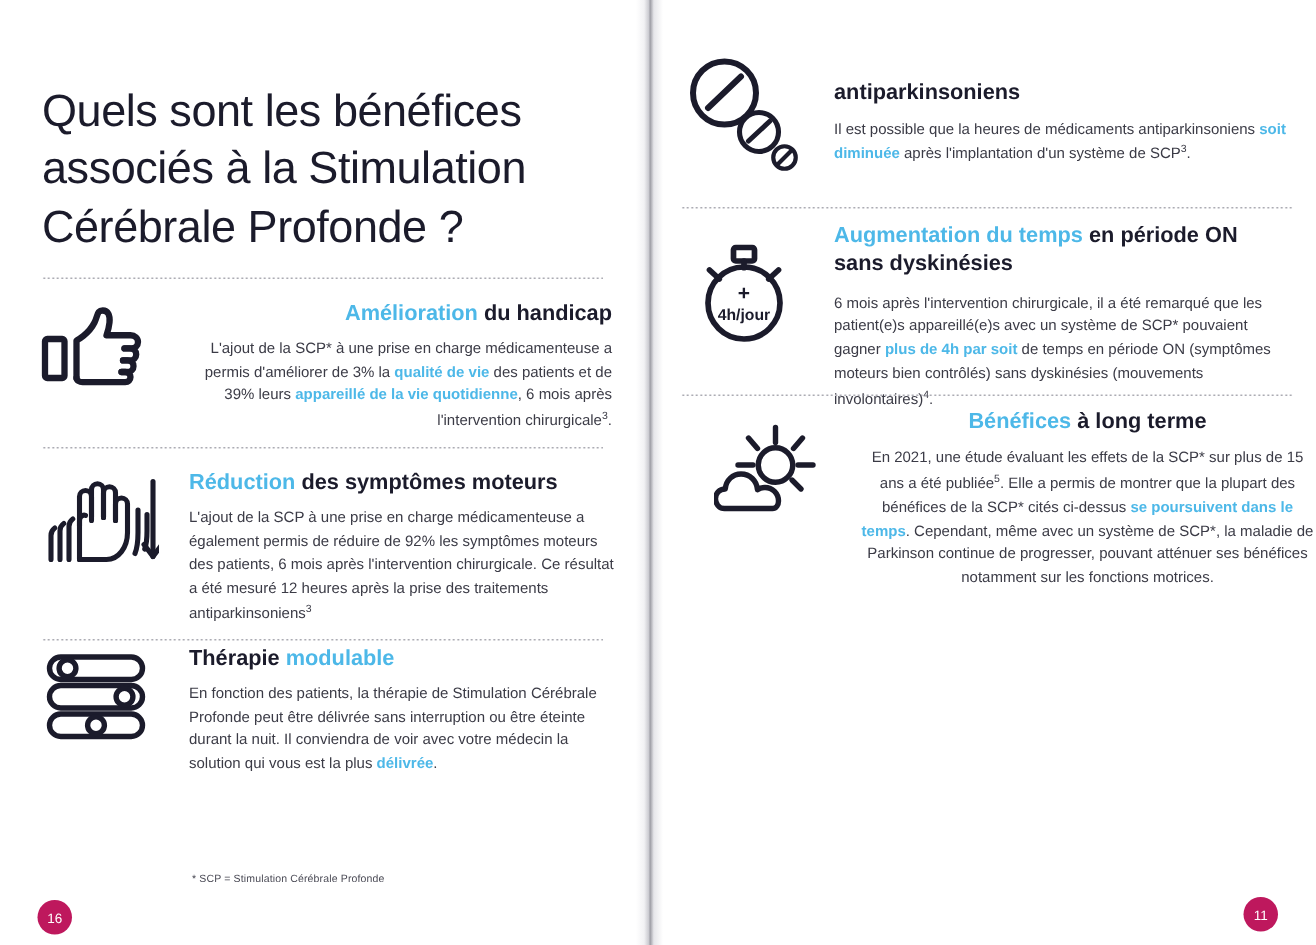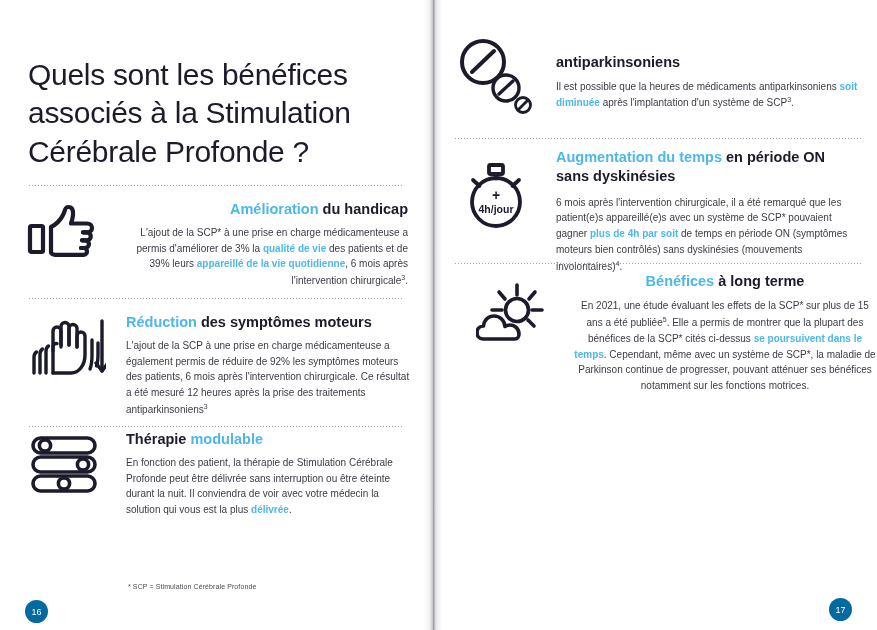--- a/index.html
+++ b/index.html
@@ -54,21 +54,21 @@
     background-size:3px 1px;background-repeat:repeat-x;
     opacity:.85;
   }
 
   
   .footnote{
     position:absolute;font-size:7px;color:#4a4a55;letter-spacing:.1px;
   }
   .pagebadge{
     position:absolute;width:23px;height:23px;border-radius:50%;
-    background:#0369a1;color:#fff;font-size:9px;
+    background:#be185d;color:#fff;font-size:9px;
     display:flex;align-items:center;justify-content:center;
     font-weight:400;
   }
 
   
   .ico{display:block;}
   .ico path,.ico circle,.ico rect,.ico line,.ico ellipse,.ico polyline{
     vector-effect:non-scaling-stroke;
   }
 </style>
@@ -136,21 +136,21 @@
           <rect x="4" y="4" width="62" height="15" rx="7.5"></rect>
           <circle cx="16" cy="11.5" r="5.6"></circle>
           <rect x="4" y="23" width="62" height="15" rx="7.5"></rect>
           <circle cx="54" cy="30.5" r="5.6"></circle>
           <rect x="4" y="42" width="62" height="15" rx="7.5"></rect>
           <circle cx="35" cy="49.5" r="5.6"></circle>
         </svg>
       </div>
       <div class="text-col">
         <p class="b-title"><span>Thérapie </span><span class="hl">modulable</span></p>
-        <p class="b-body"><span>En fonction des patient, la thérapie de Stimulation Cérébrale Profonde peut être délivrée sans interruption ou être éteinte durant la nuit. Il conviendra de voir avec votre médecin la solution qui vous est la plus </span><span class="hl">délivrée</span><span>.</span></p>
+        <p class="b-body"><span>En fonction des patients, la thérapie de Stimulation Cérébrale Profonde peut être délivrée sans interruption ou être éteinte durant la nuit. Il conviendra de voir avec votre médecin la solution qui vous est la plus </span><span class="hl">délivrée</span><span>.</span></p>
       </div>
     </div>
 
     <div class="footnote" style="left:128px;top:583px;">* SCP = Stimulation Cérébrale Profonde</div>
     <div class="pagebadge" style="left:25px;top:600px;">16</div>
   </div>
 
   <div class="gutter"></div>
 
   <div class="page page-right">
@@ -206,16 +206,16 @@
           <circle cx="41" cy="28" r="11.5"></circle>
           <path d="M7 57 C3 57 1 53.5 1 50.5 C1 47 3.5 44 7.5 44 C8 38 12.5 34 18 34 C24 34 28.5 38.5 29 44.5 C30.5 43.5 32.5 43 34 43 C39 43 43 47 43 52 C43 54.5 41.5 57 39 57 Z"></path>
         </svg>
       </div>
       <div class="text-col">
         <p class="b-title" style="margin-bottom:7px;"><span class="hl">Bénéfices</span><span> à long terme</span></p>
         <p class="b-body"><span>En 2021, une étude évaluant les effets de la SCP* sur plus de 15 ans a été publiée</span><sup>5</sup><span>. Elle a permis de montrer que la plupart des bénéfices de la SCP* cités ci-dessus </span><span class="hl">se poursuivent dans le temps</span><span>. Cependant, même avec un système de SCP*, la maladie de Parkinson continue de progresser, pouvant atténuer ses bénéfices notamment sur les fonctions motrices.</span></p>
       </div>
     </div>
 
-    <div class="pagebadge" style="left:397px;top:598px;">17</div>
+    <div class="pagebadge" style="left:397px;top:598px;">11</div>
   </div>
 
 </div>
 
 </body></html>

